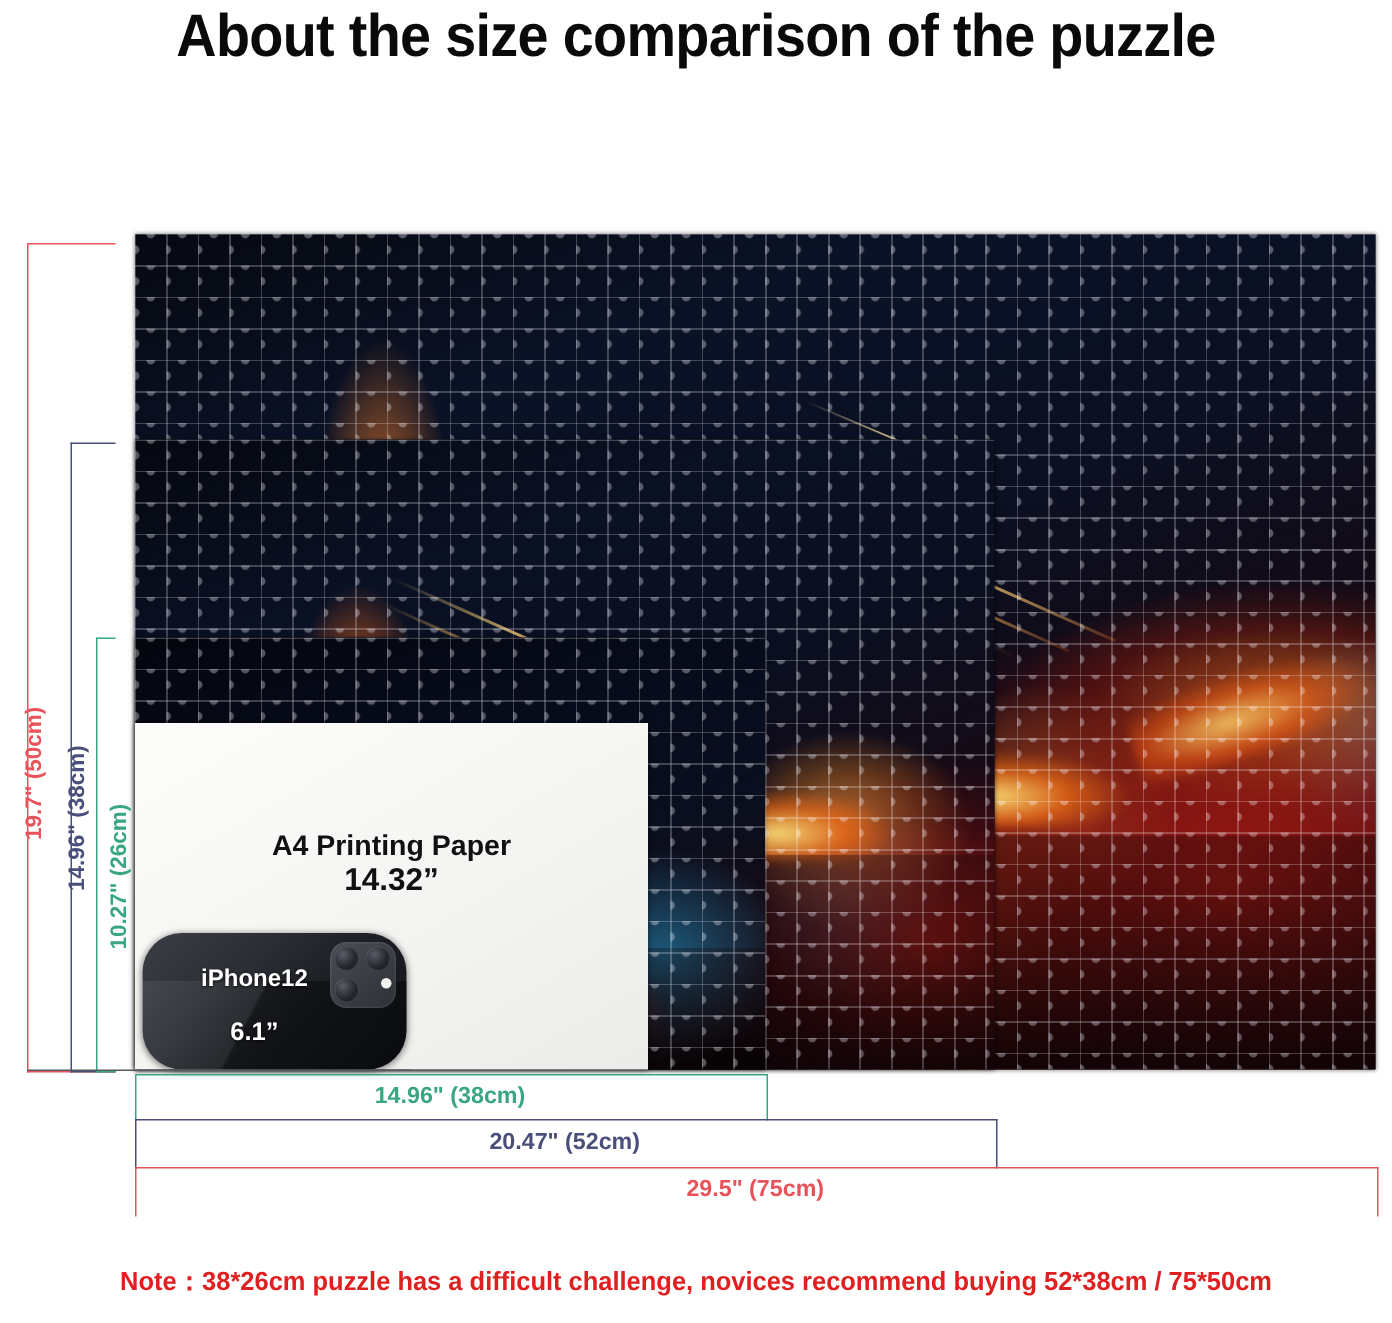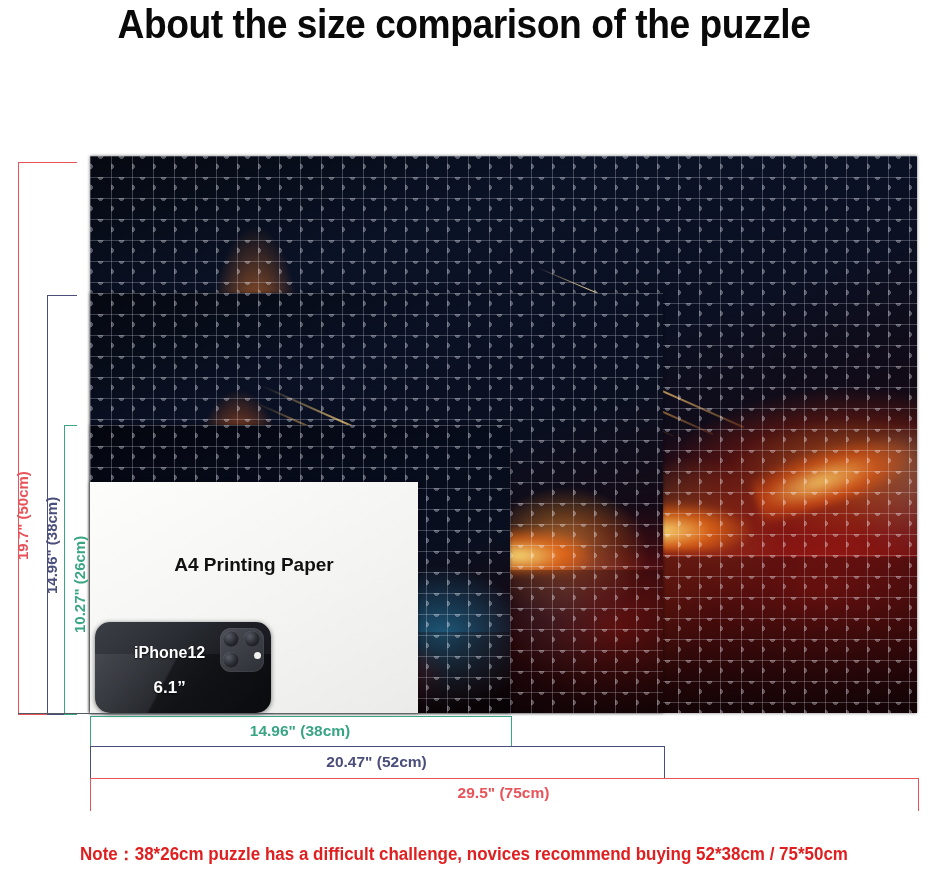--- a/index.html
+++ b/index.html
@@ -57,32 +57,33 @@
     background-size:21px 21px,21px 21px;
     mix-blend-mode:screen;
     opacity:.8;
   }
 
   
   #a4{
     position:absolute;
     background:linear-gradient(150deg,#fdfdfb 0%,#f4f4f2 55%,#ebebe9 100%);
     box-shadow:0 0 4px rgba(0,0,0,.45);
+    padding-left:14px;
   }
   #a4 .a4text{
     position:absolute;left:0;width:100%;text-align:center;
     color:#111;font-weight:bold;line-height:1.12;
   }
   #a4 .l1{font-size:19px;}
   #a4 .l2{font-size:21px;}
 
   
   #phone{
     position:absolute;
-    border-radius:15px;
+    border-radius:26px;
     background:linear-gradient(135deg,#3b3e45 0%,#2a2d33 35%,#1c1e23 60%,#121419 100%);
     box-shadow:0 1px 5px rgba(0,0,0,.55);
     overflow:hidden;
   }
   #phone .gloss{
     position:absolute;left:-10%;top:35%;width:130%;height:120%;
     background:linear-gradient(118deg,rgba(255,255,255,.09) 0%,rgba(255,255,255,.03) 35%,rgba(0,0,0,.35) 36%,rgba(0,0,0,.5) 100%);
   }
   #phone .cam{
     position:absolute;right:7px;top:6px;width:44px;height:44px;
@@ -202,20 +203,21 @@
     <div class="layer" style="left:22%;top:62%;width:28%;height:14%;background:radial-gradient(ellipse at 50% 55%,rgba(255,200,90,.8) 0%,rgba(240,70,20,.45) 45%,rgba(0,0,0,0) 76%);filter:blur(3px);"></div>
     <div class="layer" style="left:40%;top:78%;width:44%;height:22%;background:radial-gradient(ellipse at 45% 40%,rgba(255,150,60,.55) 0%,rgba(170,25,25,.35) 48%,rgba(0,0,0,0) 78%);filter:blur(3px);"></div>
     <div class="layer" style="left:30%;top:72%;width:70%;height:28%;background:linear-gradient(180deg,rgba(20,5,8,.3),rgba(6,2,3,.65));"></div>
     <div class="knobs"></div>
     <div class="knobdots"></div>
   </div>
 </div>
 
 <div id="a4" style="left:90px;top:482px;width:328px;height:231px;">
   <div class="a4text l1" style="top:72px;">A4 Printing Paper</div>
+  <div class="a4text l2" style="top:93px;">14.32”</div>
 </div>
 
 <div id="phone" style="left:95px;top:622px;width:176px;height:91px;">
   <div class="gloss"></div>
   <div class="cam">
     <div class="lens a"></div>
     <div class="lens b"></div>
     <div class="lens c"></div>
   </div>
   <div class="flash" style="right:10px;top:30px;"></div>

